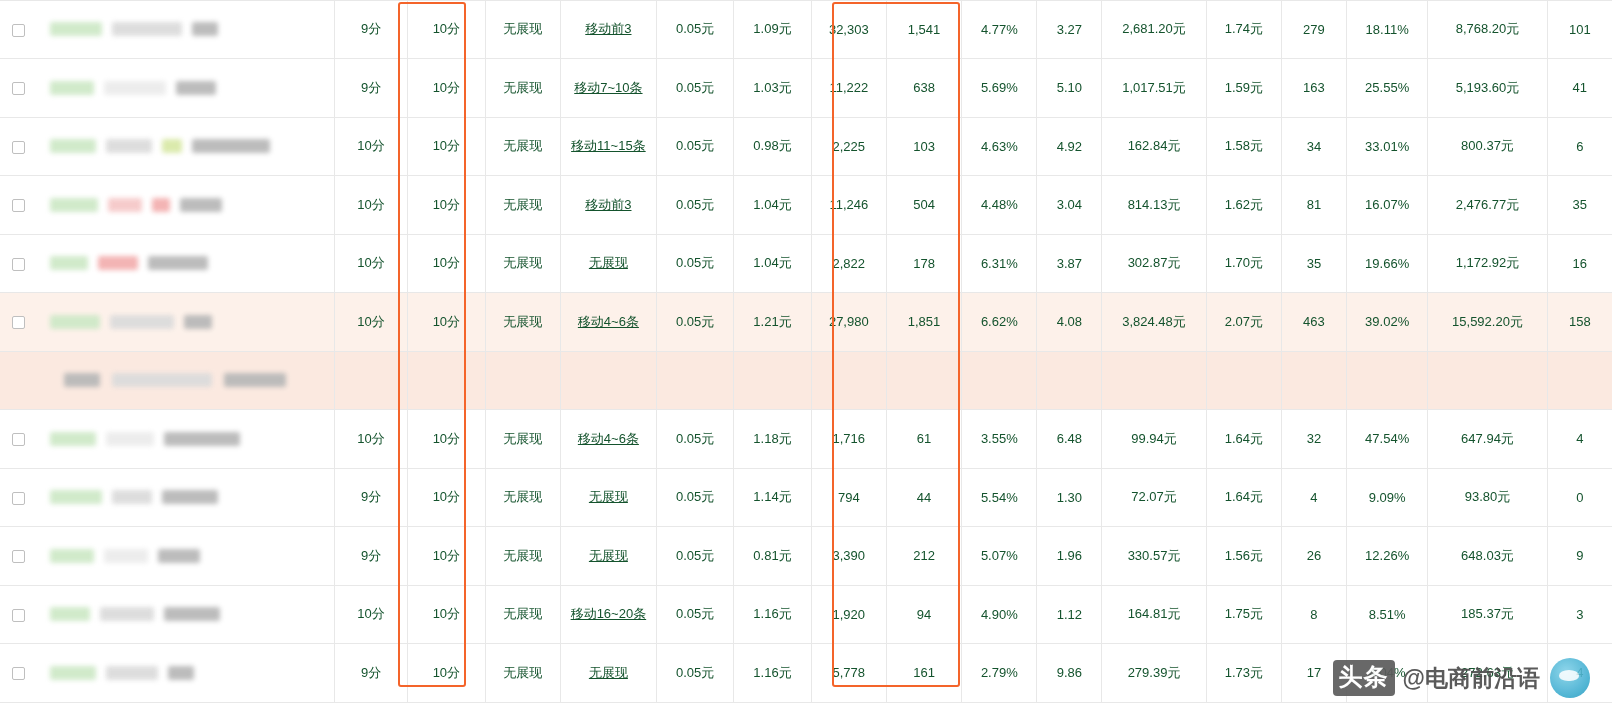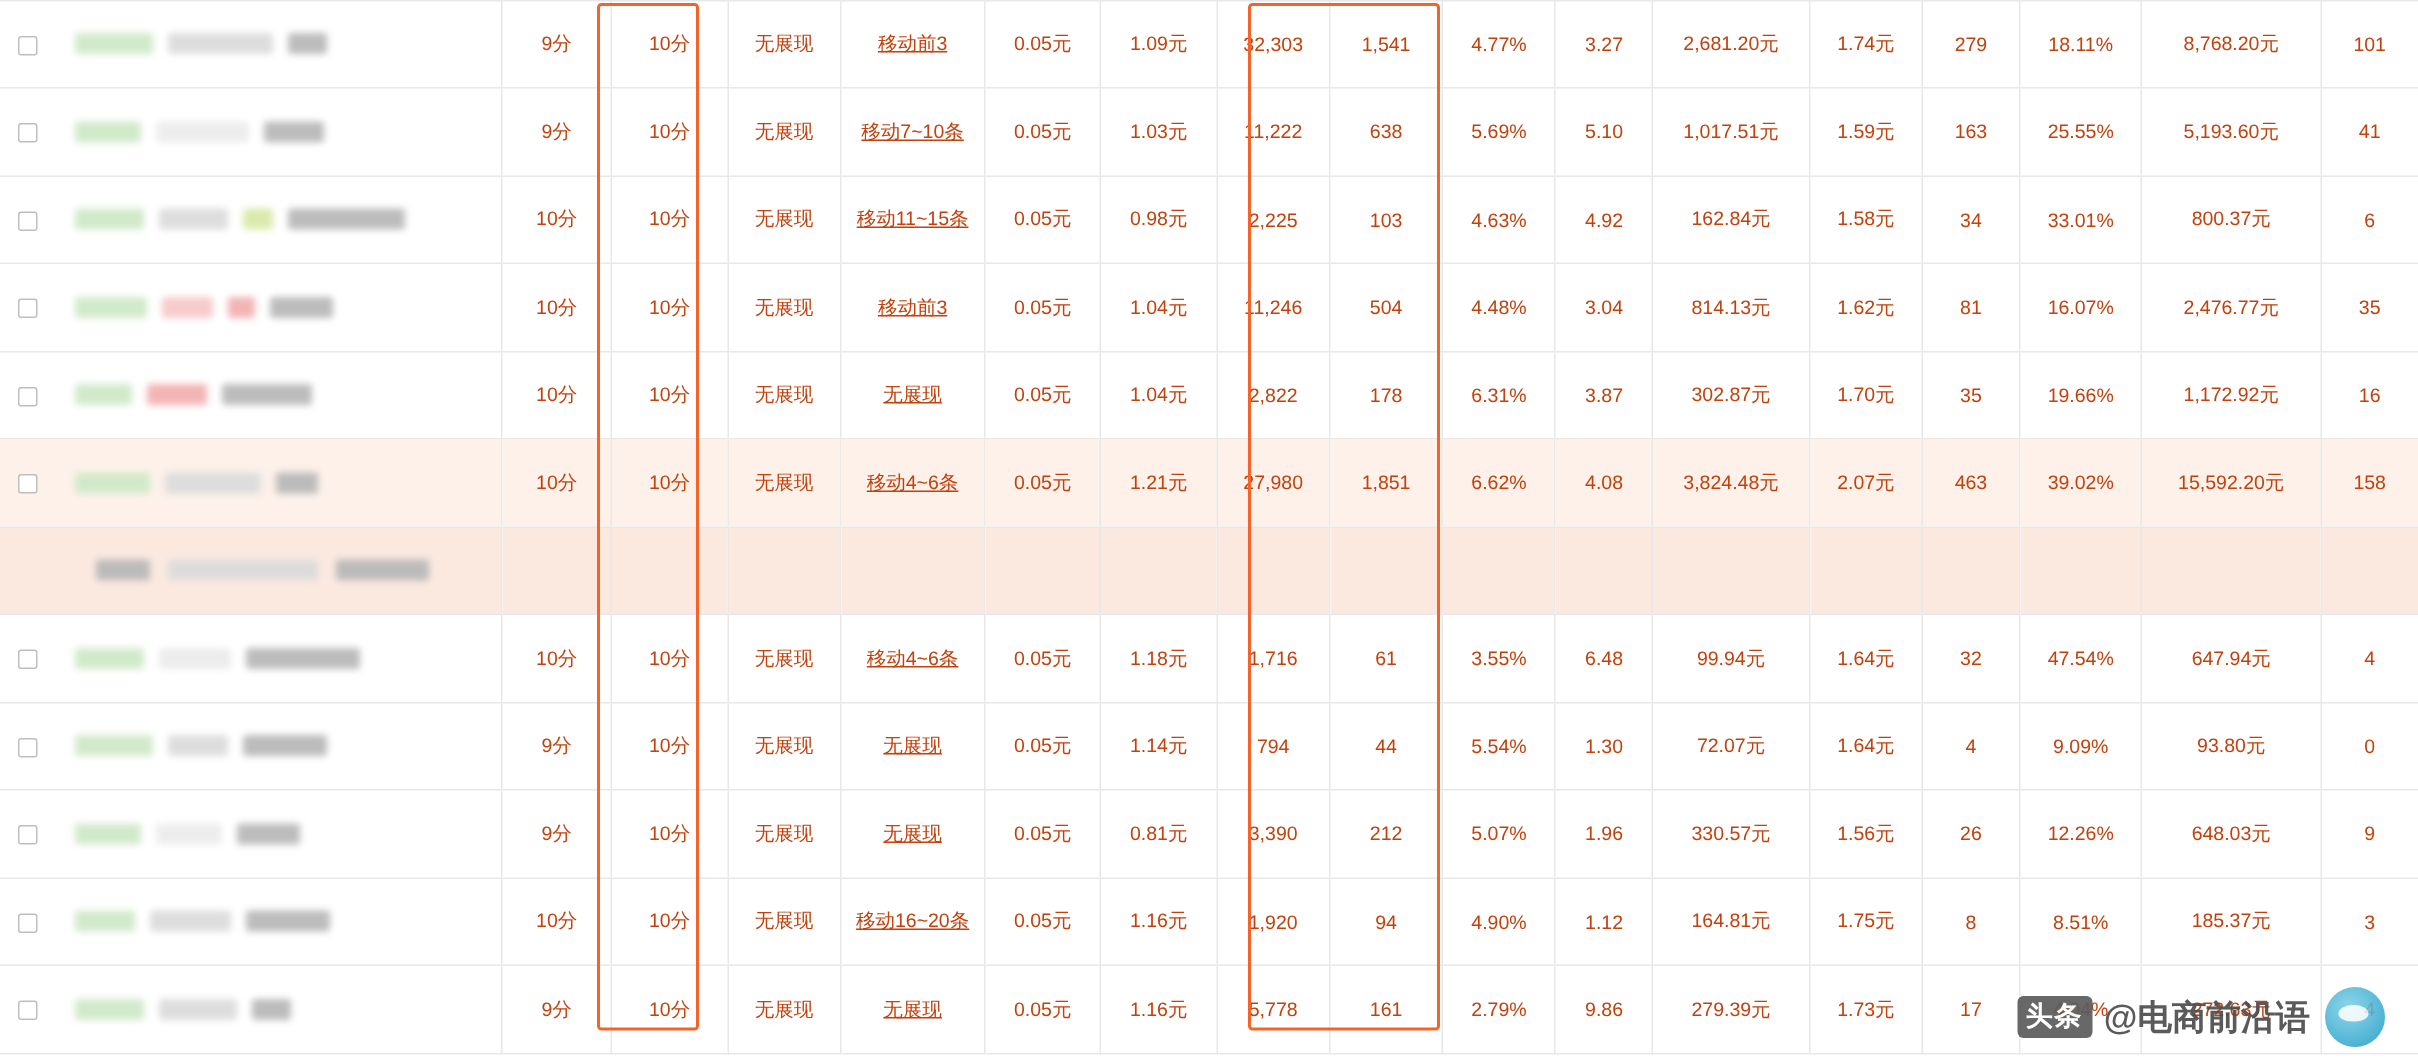--- a/index.html
+++ b/index.html
@@ -15,21 +15,21 @@
     width: 1612px;
     height: 706px;
     background: #fff;
   }
 
   table.data-table {
     border-collapse: collapse;
     width: 1612px;
     table-layout: fixed;
     font-size: 13px;
-    color: #c2410c;
+    color: #14532d;
   }
   table.data-table td {
     border-bottom: 1px solid #e8e8e8;
     height: 58.5px;
     padding: 0 6px;
     text-align: center;
     vertical-align: middle;
     white-space: nowrap;
     overflow: hidden;
   }
@@ -124,21 +124,21 @@
     gap: 8px;
     color: #5c5c5c;
     font-size: 30px;
     font-weight: bold;
     opacity: .92;
     pointer-events: none;
   }
   .wm-badge {
     background: #5c5c5c;
     color: #fff;
-    font-size: 18px;
+    font-size: 24px;
     font-weight: bold;
     padding: 1px 6px 3px 6px;
     border-radius: 4px;
     letter-spacing: 1px;
   }
   .wm-text { font-size: 23px; color: #4d4d4d; }
   .wm-bird {
     width: 40px; height: 40px; border-radius: 50%;
     background: radial-gradient(circle at 40% 35%, #7fd0e8 0%, #35a8cc 70%, #2b93b5 100%);
     position: relative;

